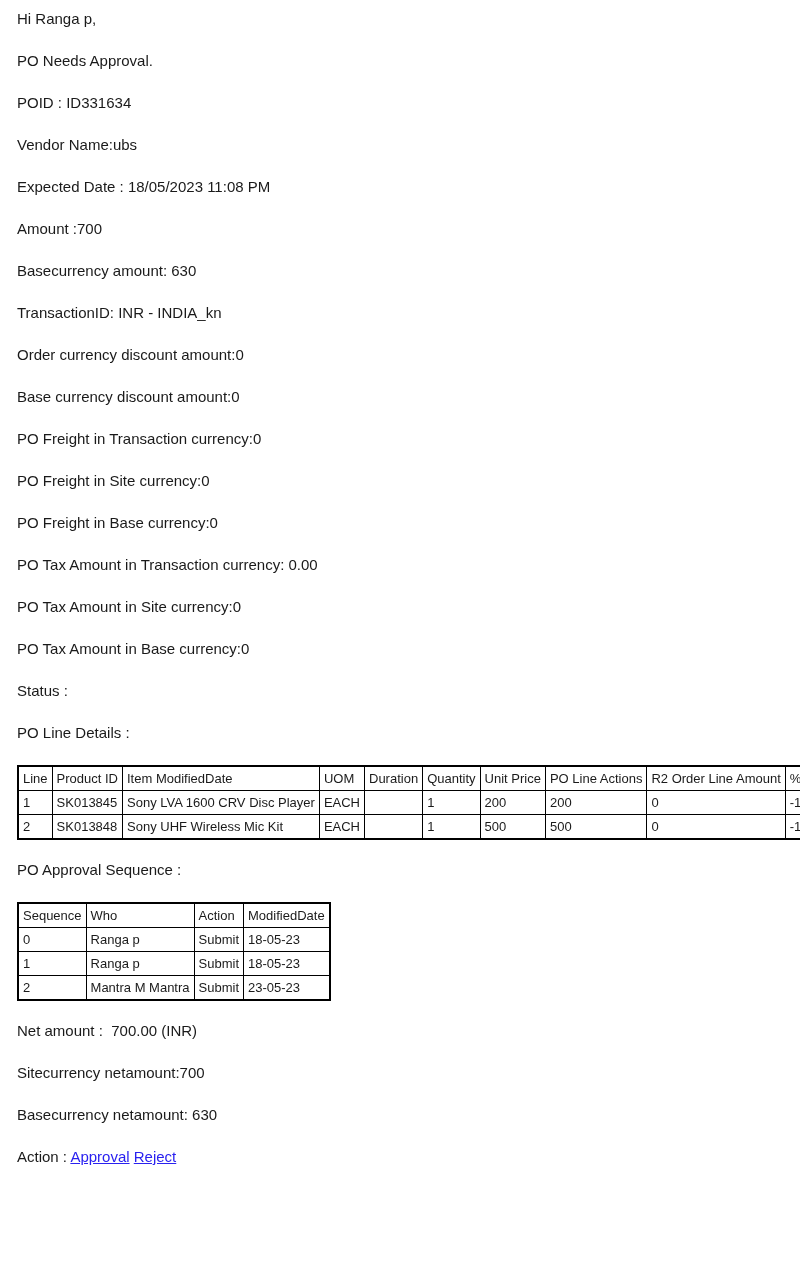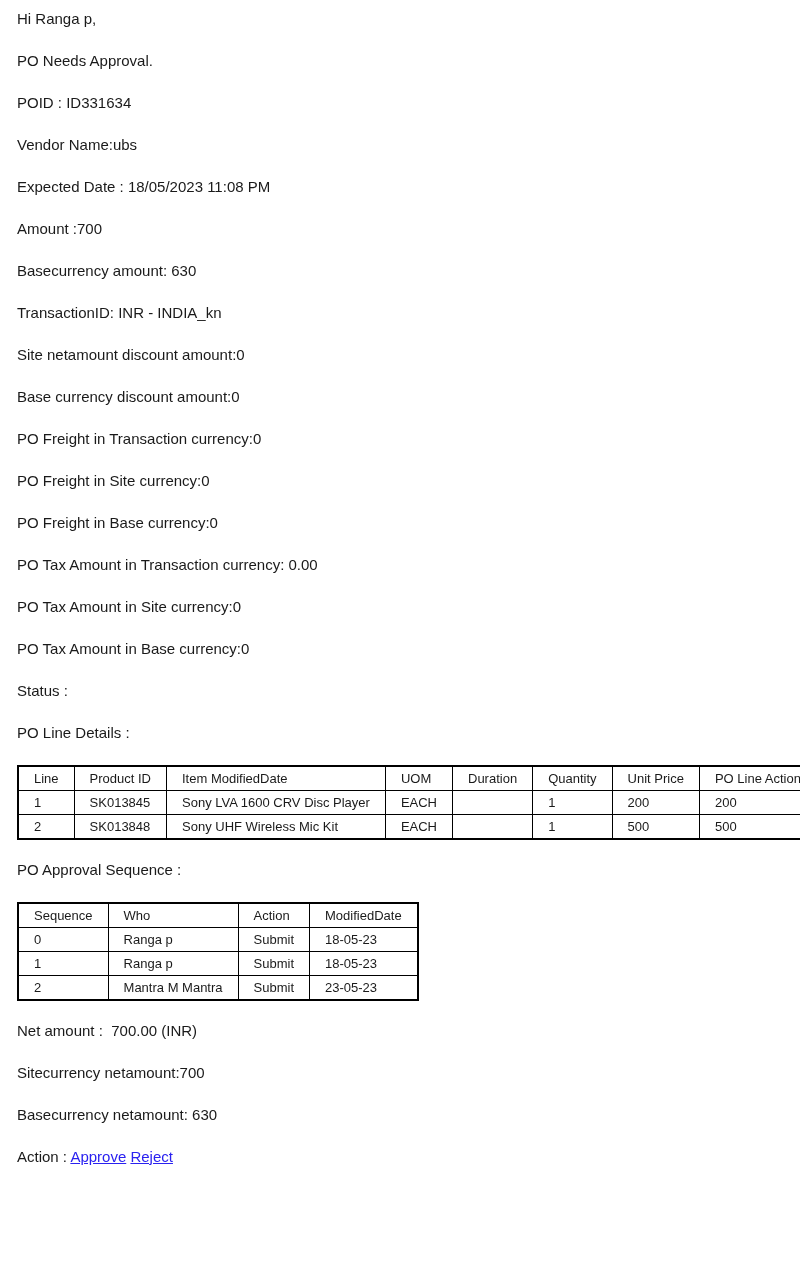--- a/index.html
+++ b/index.html
@@ -26,21 +26,21 @@
   table.grid {
     border-collapse: collapse;
     table-layout: fixed;
     border: 2px solid #000000;
     margin: 0 0 20px 0;
     font-size: 13px;
   }
   table.grid th,
   table.grid td {
     border: 1px solid #000000;
-    padding: 3px 15px;
+    padding: 3px 4px;
     font-weight: 400;
     text-align: left;
     line-height: 17px;
     white-space: nowrap;
     overflow: hidden;
   }
   .actions-line {
     margin: 0;
     line-height: 20px;
     white-space: pre-wrap;
@@ -56,21 +56,21 @@
 <div class="page">
 
   <p class="line">Hi Ranga p,</p>
   <p class="line">PO Needs Approval.</p>
   <p class="line">POID : ID331634</p>
   <p class="line">Vendor Name:ubs</p>
   <p class="line">Expected Date : 18/05/2023 11:08 PM</p>
   <p class="line">Amount :700</p>
   <p class="line">Basecurrency amount: 630</p>
   <p class="line">TransactionID: INR - INDIA_kn</p>
-  <p class="line">Site netamount discount amount:0</p>
+  <p class="line">Order currency discount amount:0</p>
   <p class="line">Base currency discount amount:0</p>
   <p class="line">PO Freight in Transaction currency:0</p>
   <p class="line">PO Freight in Site currency:0</p>
   <p class="line">PO Freight in Base currency:0</p>
   <p class="line">PO Tax Amount in Transaction currency: 0.00</p>
   <p class="line">PO Tax Amount in Site currency:0</p>
   <p class="line">PO Tax Amount in Base currency:0</p>
   <p class="line">Status :</p>
 
   <p class="line">PO Line Details :</p>
@@ -166,15 +166,15 @@
         <td>Submit</td>
         <td>23-05-23</td>
       </tr>
     </tbody>
   </table>
 
   <p class="line">Net amount :  700.00 (INR)</p>
   <p class="line">Sitecurrency netamount:700</p>
   <p class="line">Basecurrency netamount: 630</p>
 
-  <p class="actions-line"><span>Action : </span><a href="#">Approve</a><span> </span><a href="#">Reject</a></p>
+  <p class="actions-line"><span>Action : </span><a href="#">Approval</a><span> </span><a href="#">Reject</a></p>
 
 </div>
 
 </body></html>

